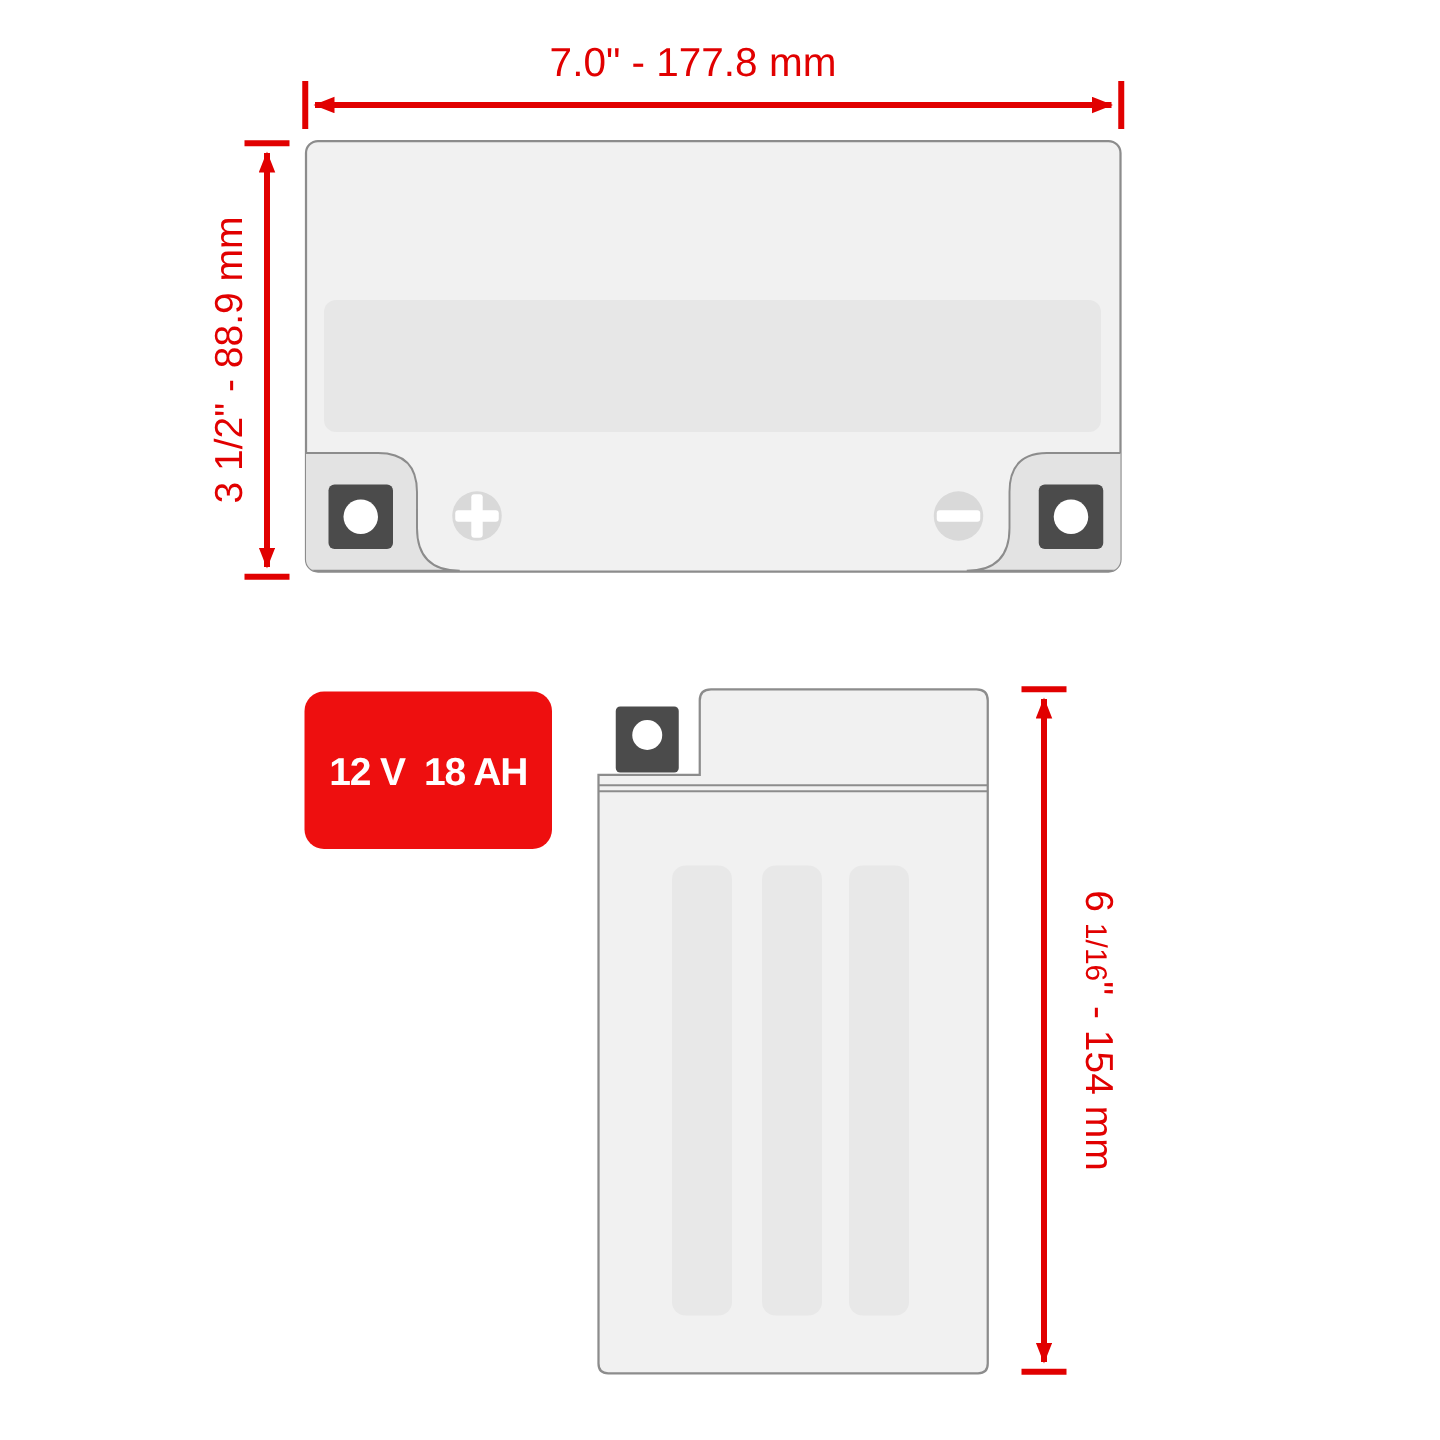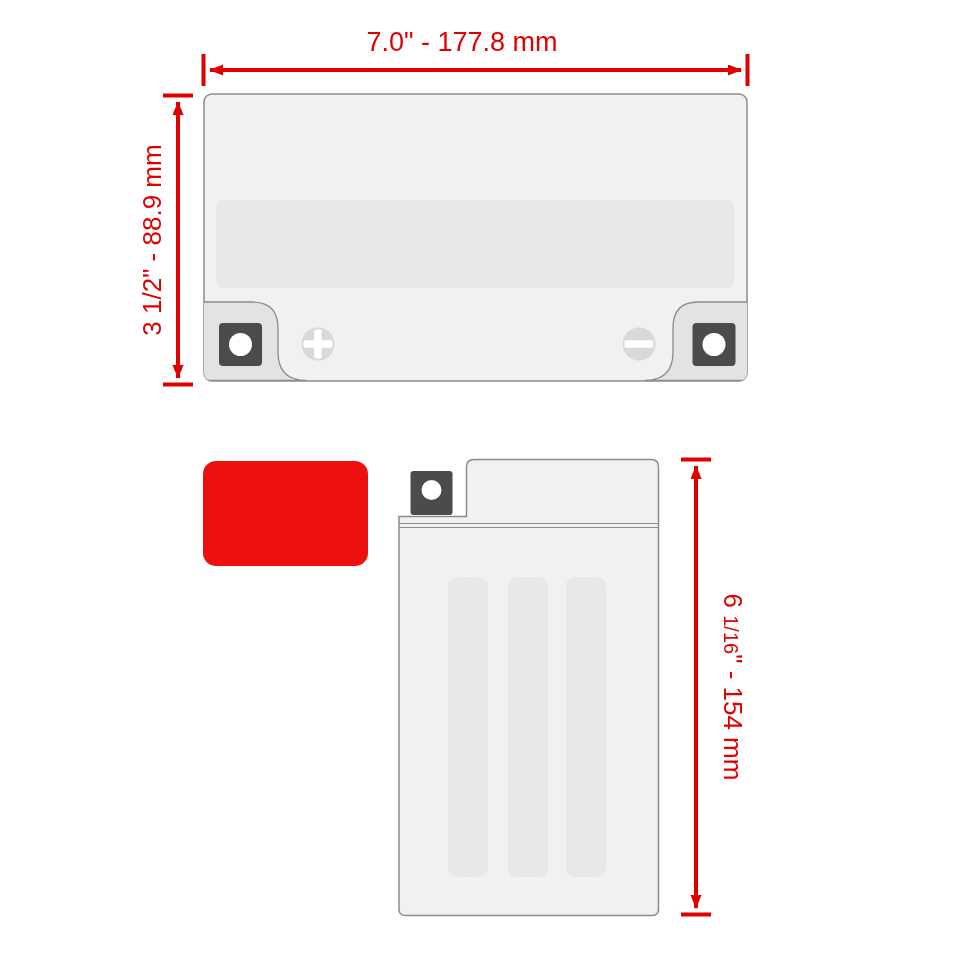--- a/index.html
+++ b/index.html
@@ -135,15 +135,16 @@
     </g>
   </svg>
 
   <div class="dim-label label-top-width">7.0" - 177.8 mm</div>
 
   <div class="dim-label rot-ccw label-left-height">3 1/2" - 88.9 mm</div>
 
   <div class="dim-label rot-cw label-right-height"><span>6 </span><span class="frac">1/16</span><span>" - 154 mm</span></div>
 
   <div class="badge">
+    <div class="badge-line">12 V  18 AH</div>
   </div>
 
 </div>
 
 </body></html>

